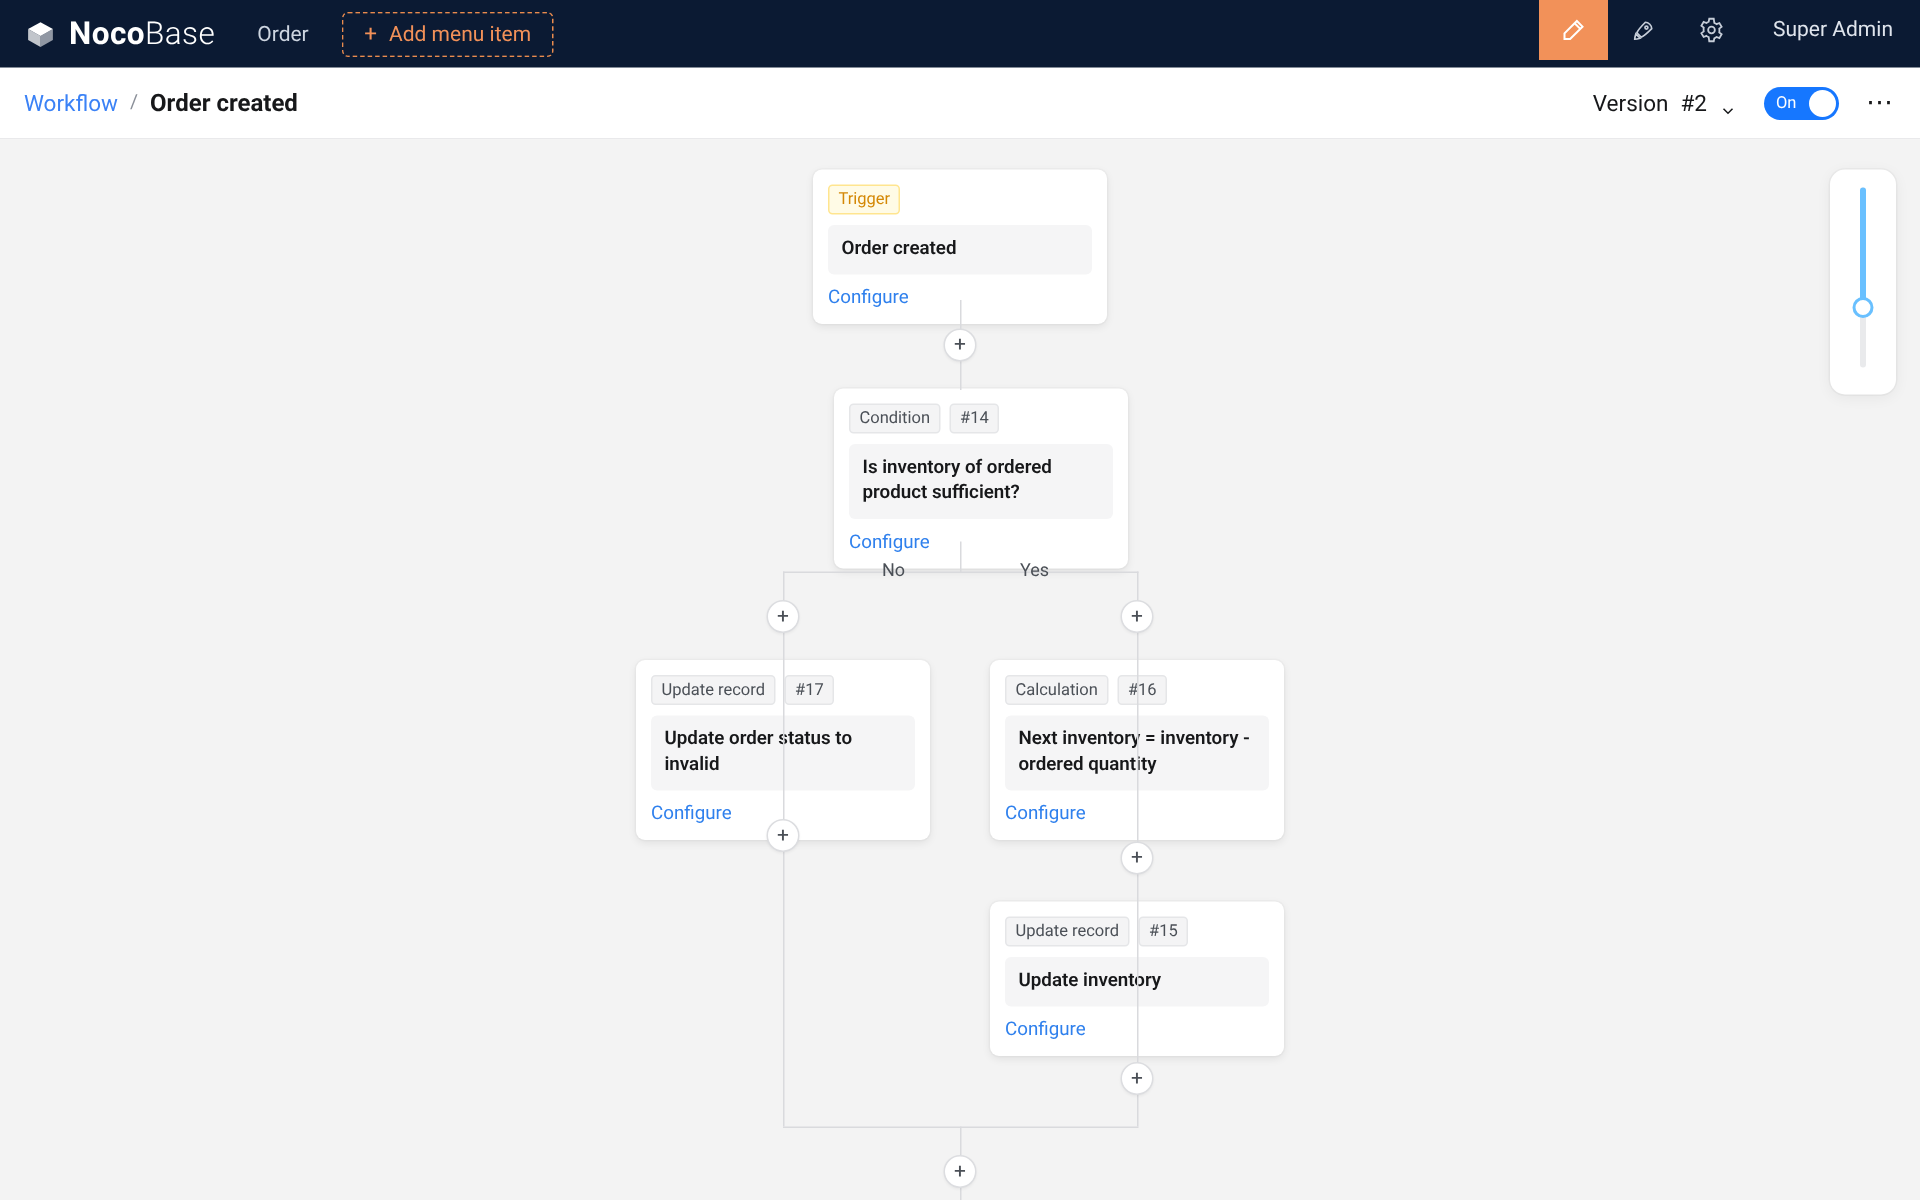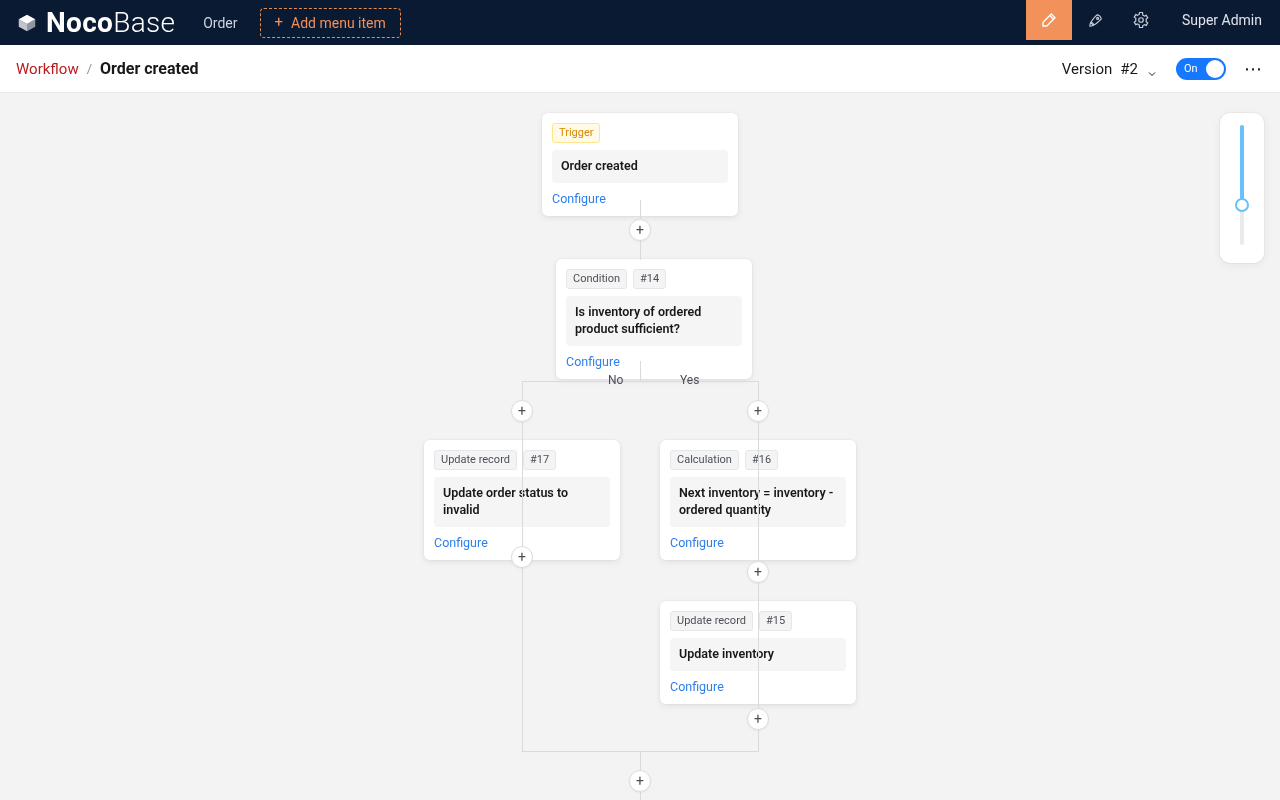--- a/index.html
+++ b/index.html
@@ -13,33 +13,33 @@
     --tag-grey:#f4f4f5;
     --tag-border:#e5e6e8;
     --link:#2f80ed;
     --border:#e9e9eb;
     --toggle-blue:#1677ff;
   }
   *{box-sizing:border-box;}
   body{margin:0;font-family:-apple-system,BlinkMacSystemFont,"Segoe UI",Roboto,Helvetica,Arial,sans-serif;font-size:13px;color:var(--text-dark);background:#fff;width:1280px;height:800px;overflow:hidden;position:relative;}
   
   .topbar{height:45px;background:var(--navy);display:flex;align-items:center;padding:0 16px;color:var(--text-light);position:relative;}
-  .logo{display:flex;align-items:center;gap:8px;color:#fff;font-size:28px;font-weight:300;letter-spacing:0.3px;}
+  .logo{display:flex;align-items:center;gap:8px;color:#fff;font-size:21px;font-weight:300;letter-spacing:0.3px;}
   .logo b{font-weight:700;}
   .logo-mark svg{display:block;}
   .home{margin-left:28px;color:var(--text-light);font-size:14px;}
   .add-menu{margin-left:22px;border:1px dashed var(--orange);color:var(--orange-bright);border-radius:4px;padding:6px 14px;display:flex;align-items:center;gap:8px;font-size:14px;cursor:pointer;}
   .plus9{font-size:15px;line-height:1;}
   .top-right{position:absolute;right:0;top:0;height:40px;display:flex;align-items:stretch;}
   .sq-btn{width:46px;display:flex;align-items:center;justify-content:center;color:#c6cdd8;cursor:pointer;}
   .sq-btn.active{background:var(--orange-bright);color:#fff;}
   .super-admin{display:flex;align-items:center;padding:0 18px;color:#dfe4ec;font-size:14px;}
   
   .subhead{height:48px;border-bottom:1px solid var(--border);display:flex;align-items:center;padding:0 16px;background:#fff;}
-  .crumb{color:#b91c1c;font-size:15px;}
+  .crumb{color:#3b82f6;font-size:15px;}
   .crumb-sep{margin:0 8px;color:#8a8f98;}
   .crumb-current{font-size:16px;font-weight:700;color:#17181a;}
   .sub-right{margin-left:auto;display:flex;align-items:center;gap:18px;}
   .version{font-size:15px;display:flex;align-items:flex-end;gap:8px;color:#17181a;}
   .chev{width:12px;height:12px;display:inline-block;}
   .toggle{width:50px;height:22px;background:var(--toggle-blue);border-radius:12px;position:relative;color:#fff;font-size:11px;display:flex;align-items:center;cursor:pointer;}
   .toggle-label{margin-left:8px;}
   .toggle-knob{position:absolute;right:2px;top:2px;width:18px;height:18px;border-radius:50%;background:#fff;}
   .more-dots{font-size:18px;letter-spacing:2px;color:#17181a;cursor:pointer;line-height:1;min-width:20px;text-align:center;}
   
@@ -131,21 +131,21 @@
 <div class="canvas">
 
   <div class="line vline" style="left:640px;top:107px;height:60px;"></div>
   <div class="line vline" style="left:640px;top:268px;height:21px;"></div>
   <div class="line hline" style="left:522px;top:288px;width:237px;"></div>
   <div class="line vline" style="left:522px;top:288px;height:370px;"></div>
   <div class="line vline" style="left:758px;top:288px;height:370px;"></div>
   <div class="line hline" style="left:522px;top:658px;width:237px;"></div>
   <div class="line vline" style="left:640px;top:658px;height:49px;"></div>
 
-  <div class="branch-label" style="left:588px;top:280px;margin-left:20px;">No</div>
+  <div class="branch-label" style="left:588px;top:280px;">No</div>
   <div class="branch-label" style="left:680px;top:280px;">Yes</div>
 
   <div class="plus-btn" style="left:629px;top:126px;">+</div>
   <div class="plus-btn" style="left:511px;top:307px;">+</div>
   <div class="plus-btn" style="left:747px;top:307px;">+</div>
   <div class="plus-btn" style="left:511px;top:453px;">+</div>
   <div class="plus-btn" style="left:747px;top:468px;">+</div>
   <div class="plus-btn" style="left:747px;top:615px;">+</div>
   <div class="plus-btn" style="left:629px;top:677px;">+</div>
 

